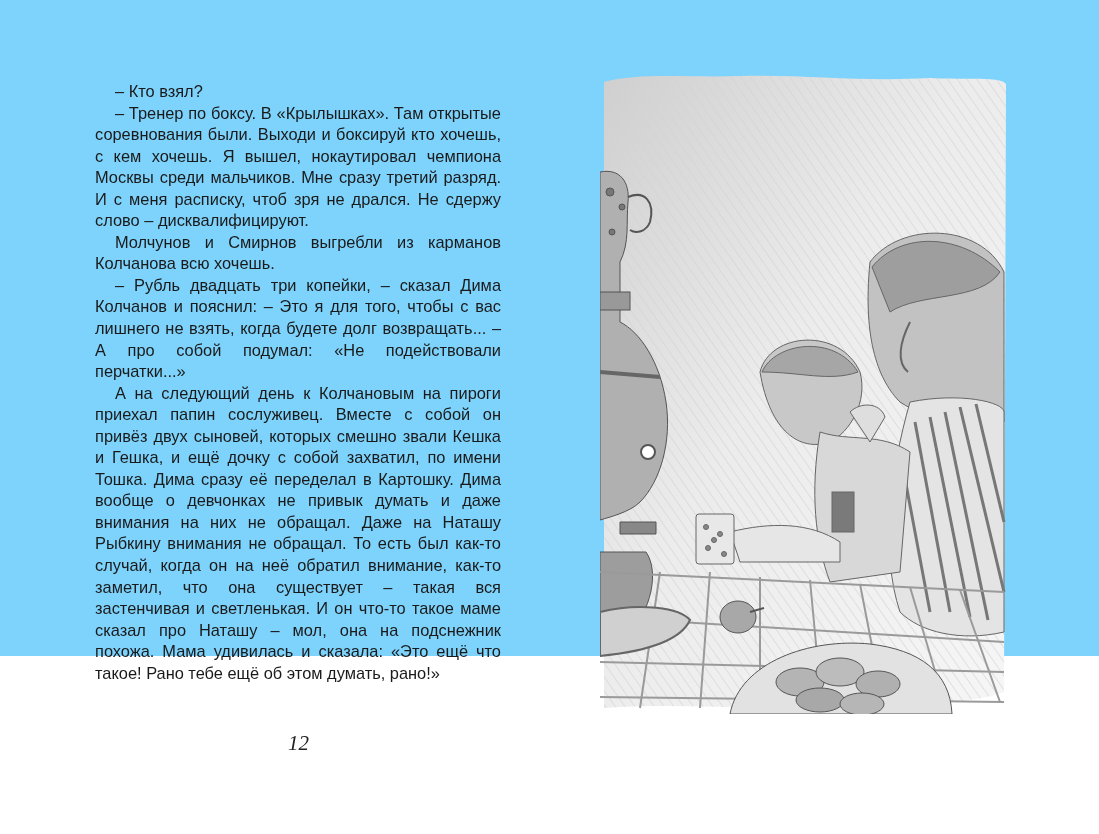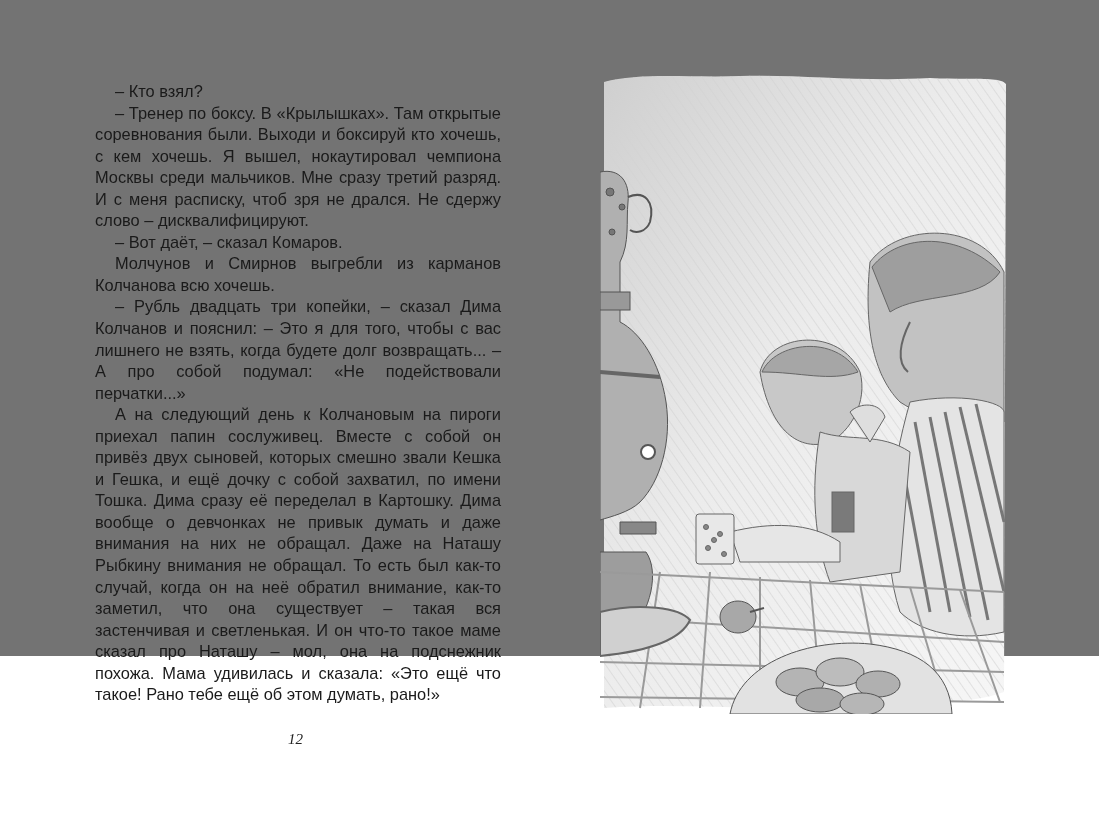--- a/index.html
+++ b/index.html
@@ -1,43 +1,42 @@
 <!DOCTYPE html>
 <html><head>
   <meta charset="utf-8">
   <style>
     html, body { margin: 0; padding: 0; background: #ffffff; }
     body { width: 1099px; height: 834px; position: relative; overflow: hidden; }
-    .spread { position: absolute; left: 0; top: 0; width: 1099px; height: 656px; background: #737373; }
+    .spread { position: absolute; left: 0; top: 0; width: 1099px; height: 656px; background: #7dd3fc; }
     .text-column {
       position: absolute; left: 95px; top: 81px; width: 406px;
       font-family: "Liberation Sans", sans-serif;
       font-size: 16.4px; line-height: 21.55px; color: #1a1a1a;
       text-align: justify; hyphens: manual;
     }
     .para { margin: 0; text-indent: 20px; }
     .page-number {
       position: absolute; left: 288px; top: 731px;
       font-family: "Liberation Serif", serif; font-style: italic;
-      font-size: 15px; color: #222;
+      font-size: 21px; color: #222;
     }
     .illustration {
       position: absolute; left: 600px; top: 72px; width: 410px; height: 642px;
     }
     .illustration svg { width: 100%; height: 100%; display: block; }
   </style>
 </head>
 <body>
 
 <div class="spread">
 
   <div class="text-column">
     <p class="para">– Кто взял?</p>
     <p class="para">– Тренер по боксу. В «Крылышках». Там откры­тые соревнования были. Выходи и боксируй кто хо­чешь, с кем хочешь. Я вышел, нокаутировал чемпиона Москвы среди мальчиков. Мне сразу третий разряд. И с меня расписку, чтоб зря не дрался. Не сдержу слово – дисквалифицируют.</p>
-    <p class="para">– Вот даёт, – сказал Комаров.</p>
     <p class="para">Молчунов и Смирнов выгребли из карманов Колчанова всю хочешь.</p>
     <p class="para">– Рубль двадцать три копейки, – сказал Дима Колчанов и пояснил: – Это я для того, чтобы с вас лишнего не взять, когда будете долг возвращать... – А про собой подумал: «Не подействовали перчатки...»</p>
     <p class="para">А на следующий день к Колчановым на пироги при­ехал папин сослуживец. Вместе с собой он привёз двух сыновей, которых смешно звали Кешка и Гешка, и ещё дочку с собой захватил, по имени Тошка. Дима сразу её переделал в Картошку. Дима вообще о девчонках не привык думать и даже внимания на них не обра­щал. Даже на Наташу Рыбкину внимания не обращал. То есть был как-то случай, когда он на неё обратил внимание, как-то заметил, что она существует – такая вся застенчивая и светленькая. И он что-то такое маме сказал про Наташу – мол, она на подснежник похожа. Мама удивилась и сказала: «Это ещё что такое! Рано тебе ещё об этом думать, рано!»</p>
   </div>
 
   <div class="page-number">12</div>
 
   <div class="illustration">
     <svg viewBox="0 0 410 642" xmlns="http://www.w3.org/2000/svg">
       <defs>

